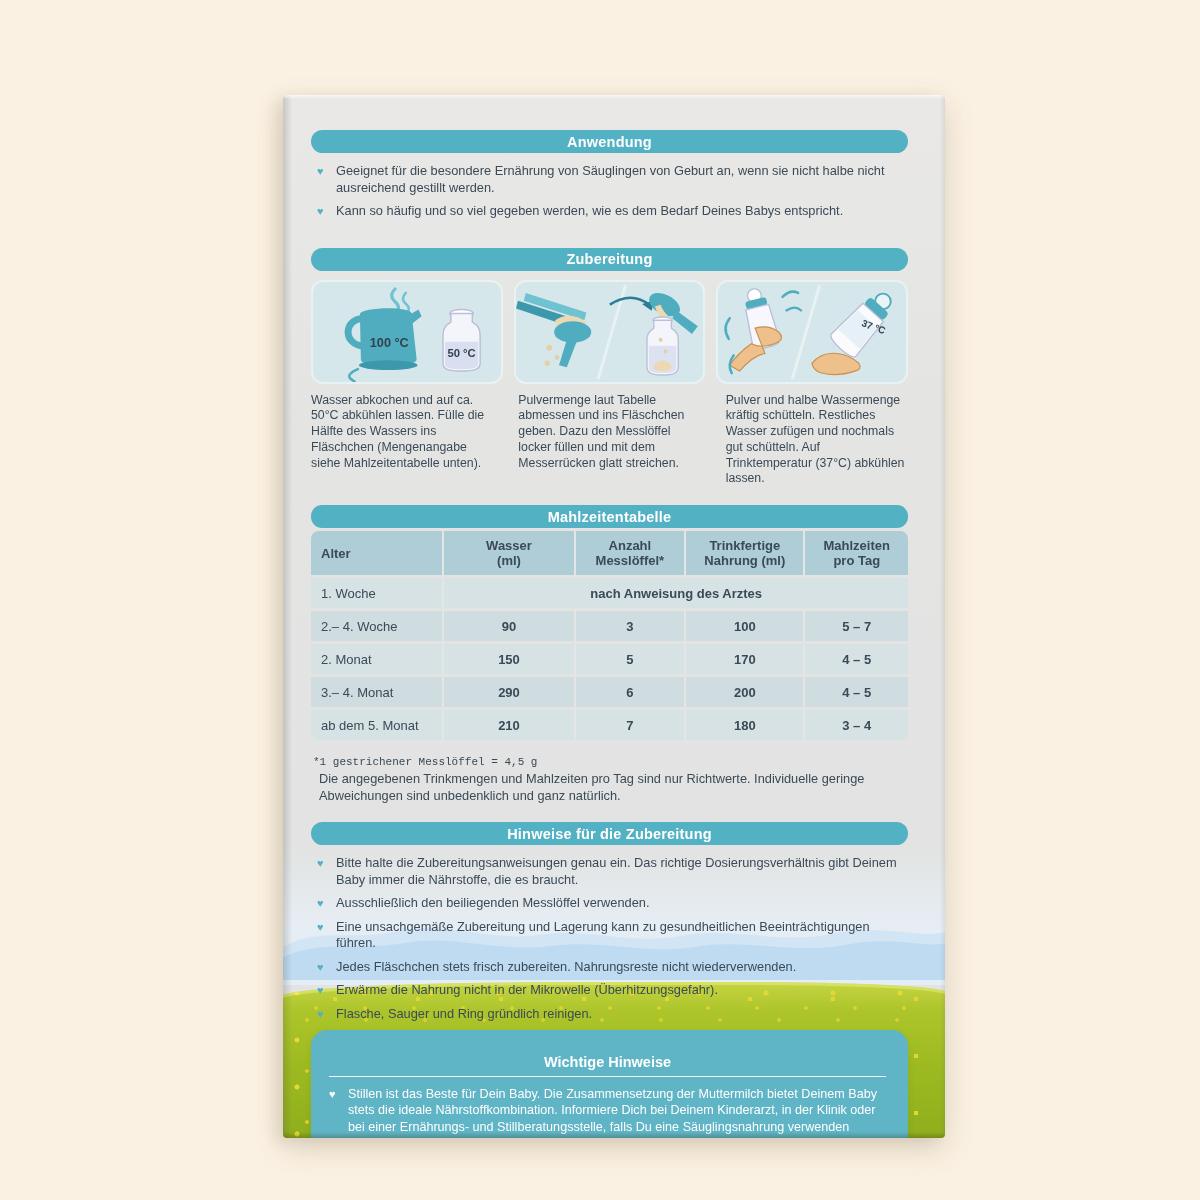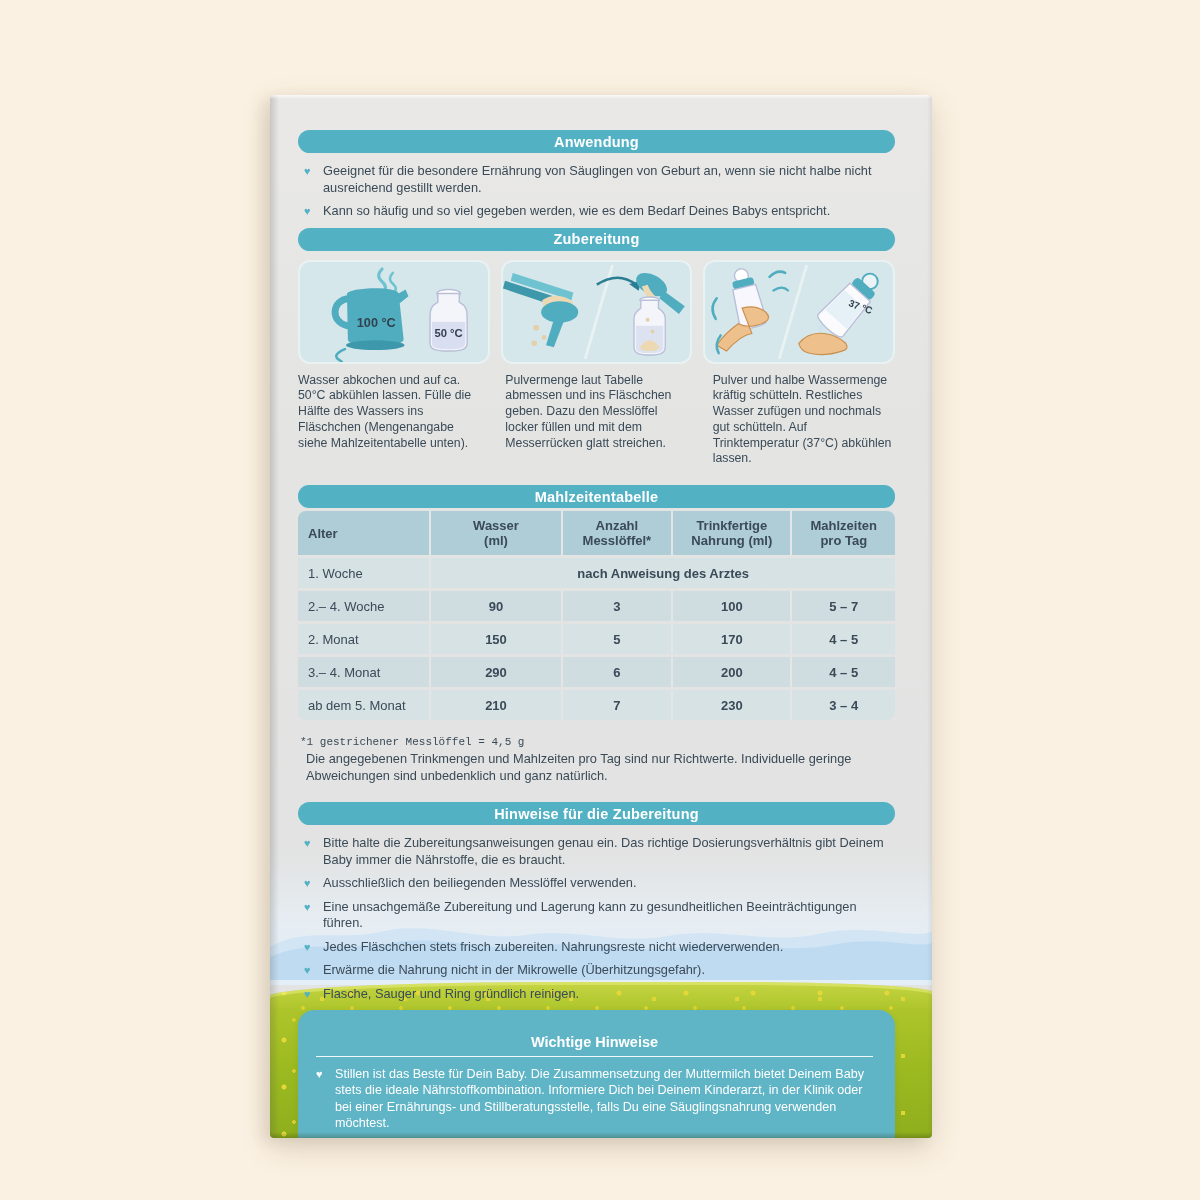--- a/index.html
+++ b/index.html
@@ -4,21 +4,21 @@
 <style>
   html,body{margin:0;padding:0;}
   body{
     width:1200px;height:1200px;position:relative;overflow:hidden;
     background:#fbf1e2;
     font-family:"Liberation Sans","DejaVu Sans",sans-serif;
     color:#3a4a57;
   }
   
   .box{
-    position:absolute;left:270px;top:95px;width:662px;height:1043px;
+    position:absolute;left:283px;top:95px;width:662px;height:1043px;
     background:linear-gradient(180deg,#e9e8e6 0%,#e4e5e3 30%,#e2e3e2 70%);
     border-radius:4px;
     box-shadow:0 10px 30px rgba(90,70,40,.18), -8px 4px 14px rgba(90,70,40,.10);
     overflow:hidden;
   }
   .edge-left{position:absolute;left:0;top:0;bottom:0;width:9px;
     background:linear-gradient(90deg,rgba(80,80,75,.22),rgba(80,80,75,0));z-index:6;}
   .edge-top{position:absolute;left:0;top:0;right:0;height:4px;
     background:linear-gradient(180deg,rgba(255,255,255,.75),rgba(255,255,255,0));z-index:6;}
   .edge-bottom{position:absolute;left:0;bottom:0;right:0;height:6px;
@@ -117,21 +117,21 @@
           <span class="heart">♥</span>
           <span>Geeignet für die besondere Ernährung von Säuglingen von Geburt an, wenn sie nicht halbe nicht ausreichend gestillt werden.</span>
         </li>
         <li>
           <span class="heart">♥</span>
           <span>Kann so häufig und so viel gegeben werden, wie es dem Bedarf Deines Babys entspricht.</span>
         </li>
       </ul>
     </section>
 
-    <section style="margin-top:8px;">
+    <section style="margin-top:28px;">
       <div class="pill">
         <span>Zubereitung</span>
       </div>
 
       <div class="panels">
 
         <div class="panel">
           <svg viewBox="0 0 192 100">
             <path d="M84,6 q-7 7 0 13 q7 6 0 13" fill="none" stroke="#6fc2d0" stroke-width="3.2" stroke-linecap="round"></path>
             <path d="M95,10 q-6 6 0 11 q6 5 0 11" fill="none" stroke="#6fc2d0" stroke-width="2.6" stroke-linecap="round"></path>
@@ -265,21 +265,21 @@
           <td class="c-alter">3.– 4. Monat</td>
           <td class="num">290</td>
           <td class="num">6</td>
           <td class="num">200</td>
           <td class="num">4 – 5</td>
         </tr>
         <tr class="alt">
           <td class="c-alter">ab dem 5. Monat</td>
           <td class="num">210</td>
           <td class="num">7</td>
-          <td class="num">230</td>
+          <td class="num">180</td>
           <td class="num">3 – 4</td>
         </tr>
       </tbody>
         </table>
       <p class="footnote">*1 gestrichener Messlöffel = 4,5 g</p>
       <p class="note">Die angegebenen Trinkmengen und Mahlzeiten pro Tag sind nur Richtwerte. Individuelle geringe Abweichungen sind unbedenklich und ganz natürlich.</p>
     </section>
 
     <section>
       <div class="pill hz">

